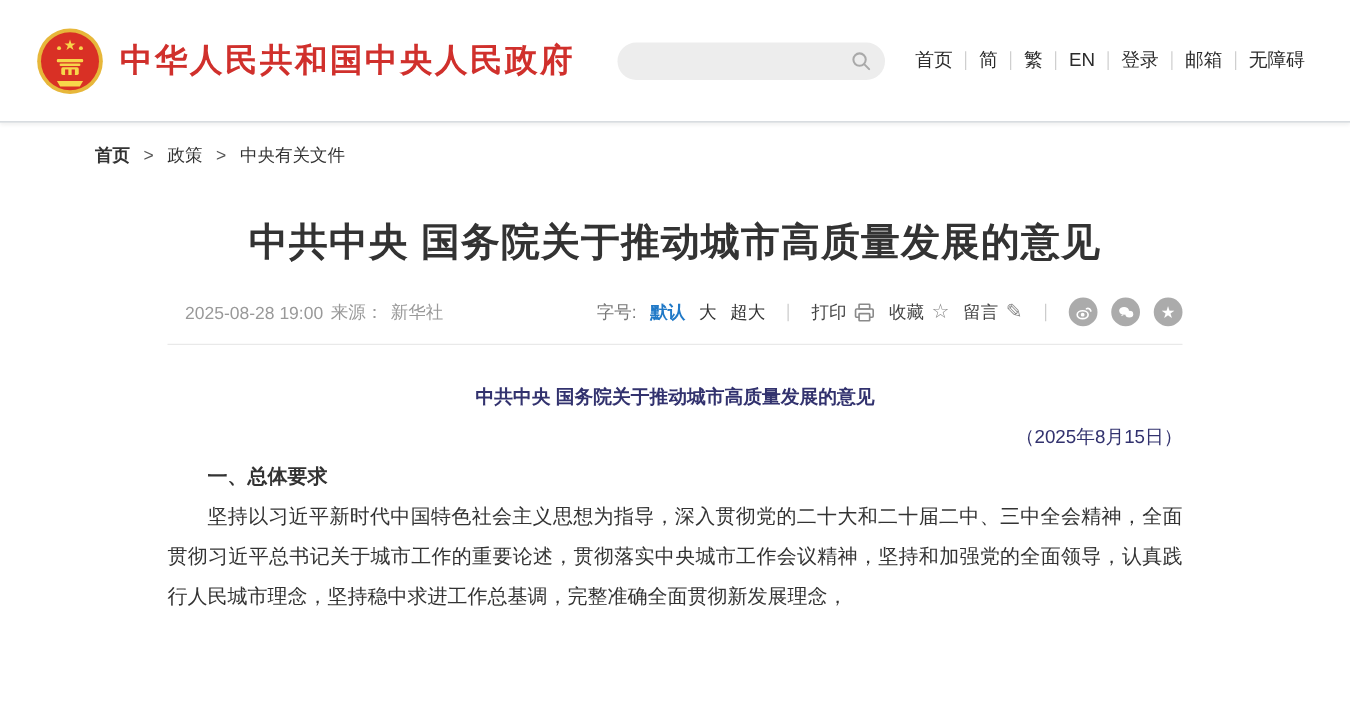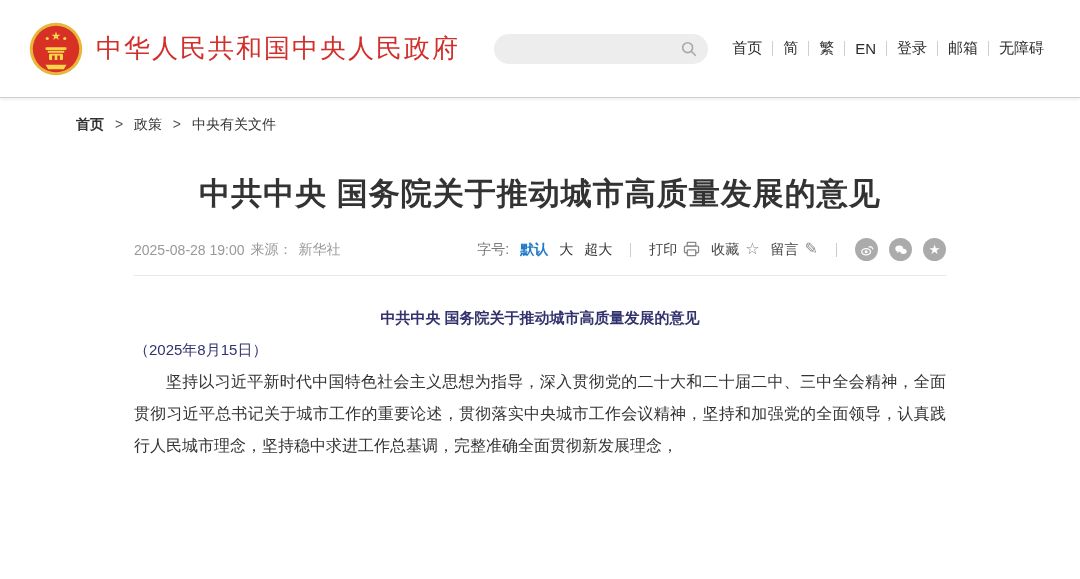--- a/index.html
+++ b/index.html
@@ -17,21 +17,21 @@
     display: flex; align-items: center; justify-content: space-between;
     padding: 0 26px 0 28px;
     border-bottom: 1px solid #ccd1d6;
     box-shadow: 0 2px 3px rgba(0,0,0,0.06);
     background: #fff;
   }
   .brand { display: flex; align-items: center; gap: 12px; }
   .emblem { width: 56px; height: 56px; flex: 0 0 auto; }
   .brand-text { display: flex; flex-direction: column; }
   .site-title {
-    color: #d0302c; font-size: 26px; font-weight: normal;
+    color: #d0302c; font-size: 26px; font-weight: bold;
     letter-spacing: 2px; line-height: 1.15;
   }
   .site-url { color: #a8a8a8; font-size: 15px; margin-top: 4px; letter-spacing: .5px; }
   .site-url .gov-red { color: #d0302c; font-weight: bold; }
 
   .header-right { display: flex; align-items: center; gap: 14px; }
   .search-box {
     width: 214px; height: 30px; background: #ededed; border-radius: 16px;
     display: flex; align-items: center; padding: 0 10px 0 14px;
   }
@@ -56,49 +56,49 @@
 
   
   .article { width: 812px; margin: 0 auto; }
   .article-title {
     text-align: center; font-size: 31px; font-weight: bold; color: #333;
     margin: 27px 0 0; line-height: 1.3; letter-spacing: 1px;
   }
 
   .meta-row {
     margin-top: 24px; display: flex; justify-content: space-between;
-    align-items: center; font-size: 14px;
+    align-items: center; font-size: 14px; margin-left: 14px;
   }
   .meta-left { display: flex; align-items: center; gap: 6px; color: #999; }
   .meta-right { display: flex; align-items: center; gap: 11px; color: #444; }
   .fs-label { color: #777; }
   .fs-option { cursor: pointer; color: #333; }
   .fs-default { color: #2079c7; font-weight: bold; }
   .meta-divider { width: 1px; height: 14px; background: #ccc; margin: 0 7px; }
-  .tool { display: flex; gap: 6px; cursor: pointer; color: #444; }
+  .tool { display: flex; align-items: center; gap: 6px; cursor: pointer; color: #444; }
   .tool-glyph { color: #8a8a8a; font-size: 16px; line-height: 1; }
   .printer-icon { width: 17px; height: 16px; }
   .share-group { display: flex; align-items: center; gap: 11px; }
   .share-circle {
     width: 23px; height: 23px; border-radius: 50%; background: #ababab;
     display: flex; align-items: center; justify-content: center;
     color: #fff; font-size: 13px; line-height: 1; cursor: pointer;
   }
   .share-circle svg { width: 14px; height: 14px; }
 
   .article-hr { border: none; border-top: 1px solid #e9e9e9; margin: 14px 0 0; }
 
   
   .article-body { margin-top: 26px; font-size: 16px; line-height: 32px; color: #333; }
   .article-body p { margin: 0; }
   .indent { text-indent: 2em; }
   .para { text-align: justify; }
   .dateline { margin-bottom: 14px; }
   .doc-title { text-align: center; font-weight: bold; color: #32326e; font-size: 15px; }
-  .doc-date { text-align: left; color: #32326e; font-size: 15px; }
+  .doc-date { text-align: right; color: #32326e; font-size: 15px; }
   .para-1 { margin-top: 0; margin-bottom: 4px; }
   .section-heading { font-weight: bold; margin: 4px 0; }
 </style>
 </head>
 <body>
 
 <header class="site-header">
   <div class="brand">
     <svg class="emblem" viewBox="0 0 64 64">
       <circle cx="32" cy="32" r="30" fill="#e7b73a"></circle>
@@ -212,15 +212,16 @@
         </span>
       </span>
     </div>
   </div>
 
   <hr class="article-hr">
 
   <div class="article-body">
     <p class="doc-title">中共中央 国务院关于推动城市高质量发展的意见</p>
     <p class="doc-date">（2025年8月15日）</p>
+    <p class="section-heading indent">一、总体要求</p>
     <p class="para indent">坚持以习近平新时代中国特色社会主义思想为指导，深入贯彻党的二十大和二十届二中、三中全会精神，全面贯彻习近平总书记关于城市工作的重要论述，贯彻落实中央城市工作会议精神，坚持和加强党的全面领导，认真践行人民城市理念，坚持稳中求进工作总基调，完整准确全面贯彻新发展理念，</p>
   </div>
 </main>
 
 </body></html>

